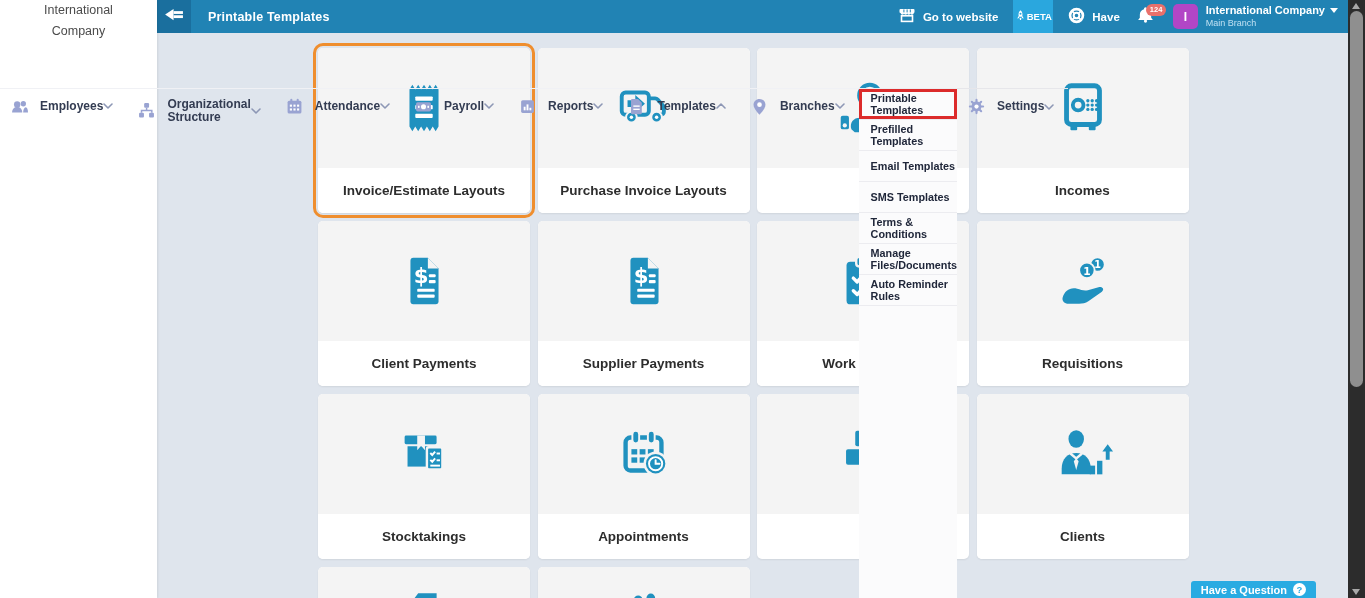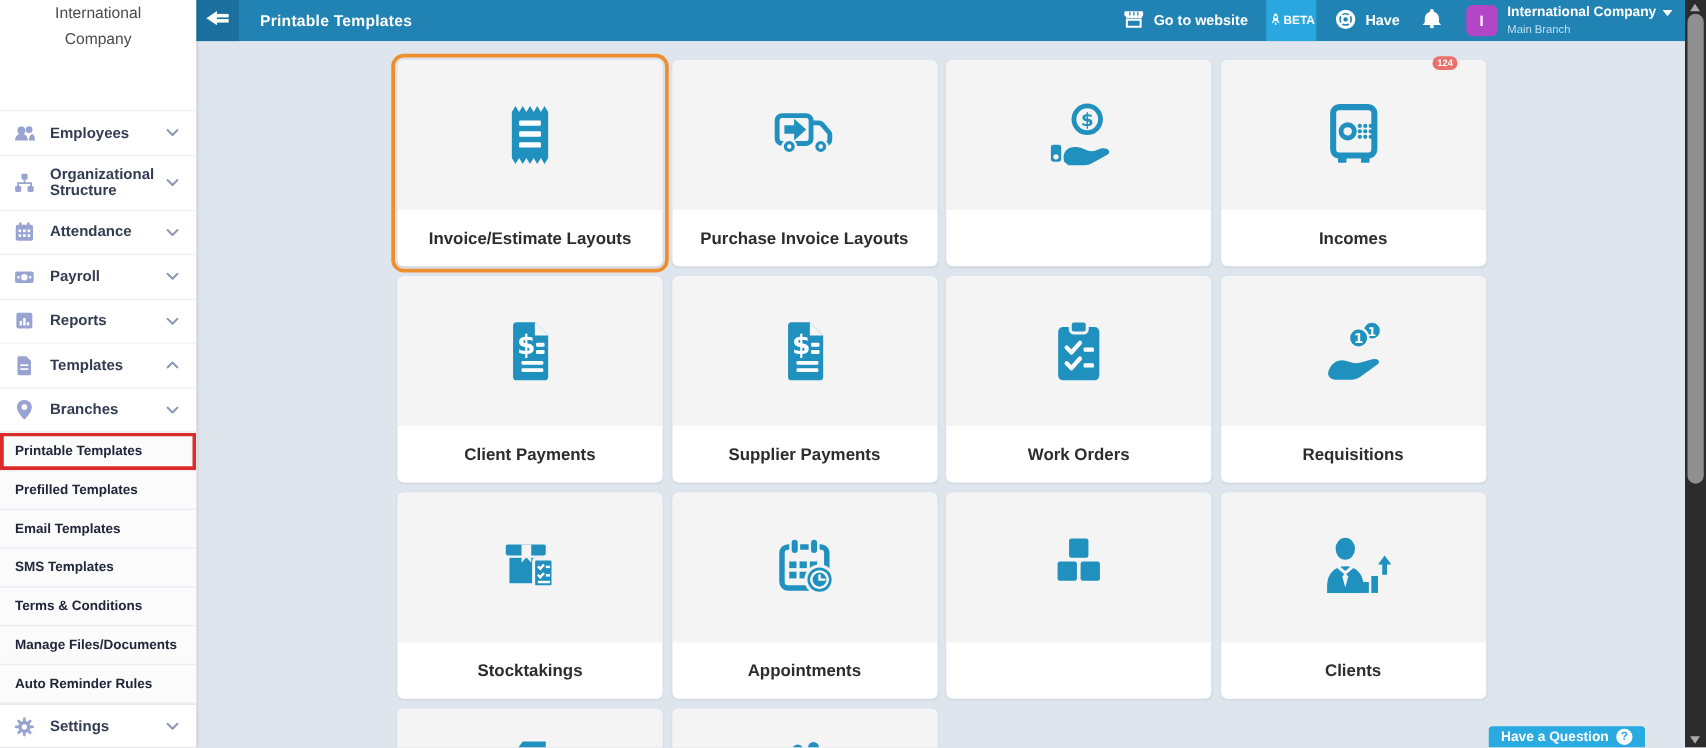--- a/index.html
+++ b/index.html
@@ -1,21 +1,21 @@
 <!DOCTYPE html>
 <html><head>
 <meta charset="utf-8">
 <style>
   html,body{margin:0;padding:0;}
   body{width:1365px;height:598px;overflow:hidden;font-family:"Liberation Sans",sans-serif;background:#dfe5ed;}
   #app{display:flex;width:1365px;height:598px;}
   
   #sidebar{width:157px;min-width:157px;background:#fff;display:flex;flex-direction:column;box-shadow:1px 0 2px rgba(0,0,0,.08);z-index:5;}
   #logo{height:88px;box-sizing:border-box;text-align:center;color:#4b4b4b;font-size:12.5px;line-height:21px;}
-  #side-menu{flex:1;display:flex;flex-direction:column;}
+  #side-menu{flex:1;display:flex;flex-direction:row;}
   .side-item{height:35.5px;box-sizing:border-box;border-top:1px solid #f0f1f5;display:flex;align-items:center;padding:0 10px 0 10px;cursor:pointer;}
   .side-item.tall{height:44px;}
   .s-icon{width:19px;display:flex;justify-content:center;align-items:center;}
   .s-label{flex:1;margin-left:11px;font-size:12px;font-weight:600;color:#333c52;line-height:13px;}
   .s-chev{margin-right:4px;display:flex;align-items:center;}
   .sub-list{background:#fbfbfc;border-top:1px solid #ececf0;}
   .sub-item{height:31px;box-sizing:border-box;border-bottom:1px solid #ececf0;display:flex;align-items:center;padding-left:12px;cursor:pointer;}
   .sub-item span{font-size:10.8px;font-weight:700;color:#20273a;}
   .sub-item.highlighted{box-shadow:inset 0 0 0 3px #dc2b2b;}
   .side-item.settings{border-top:1px solid #e6e6ea;height:36px;flex:1;align-items:center;}
@@ -23,21 +23,21 @@
   #main{flex:1;display:flex;flex-direction:column;position:relative;min-width:0;}
   #topbar{height:33px;min-height:33px;background:#2183b4;display:flex;align-items:center;color:#fff;}
   #collapse-btn{width:34px;height:33px;background:#1a6f9e;display:flex;align-items:center;justify-content:center;cursor:pointer;}
   #page-title{margin-left:17px;font-size:12.5px;font-weight:700;letter-spacing:.2px;}
   #topbar-right{margin-left:auto;display:flex;align-items:center;height:100%;padding-right:10px;}
   .tb-item{display:flex;align-items:center;gap:7px;font-size:11.5px;font-weight:600;cursor:pointer;}
   #goto{margin-right:15px;}
   #beta{width:40px;height:100%;background:#2aa7de;display:flex;flex-direction:row;align-items:center;justify-content:center;gap:1px;font-size:9.5px;font-weight:700;cursor:pointer;}
   #help{margin-left:15px;}
   #bell{margin-left:17px;position:relative;cursor:pointer;}
-  #bell-badge{position:absolute;top:-2px;left:9px;background:#e9706b;color:#fff;font-size:7.5px;font-weight:700;padding:2px 4px;border-radius:7px;line-height:1;margin-top:41px;}
+  #bell-badge{position:absolute;top:-2px;left:9px;background:#e9706b;color:#fff;font-size:7.5px;font-weight:700;padding:2px 4px;border-radius:7px;line-height:1;}
   #avatar{margin-left:19px;width:25px;height:25px;border-radius:5px;background:#b246c6;color:#fff;font-size:12px;font-weight:700;display:flex;align-items:center;justify-content:center;cursor:pointer;}
   #company{margin-left:8px;cursor:pointer;line-height:1.25;}
   #company-name{font-size:11px;font-weight:700;display:flex;align-items:center;gap:5px;}
   #branch-name{font-size:9px;color:#bfe0f2;}
   .caret-down{width:0;height:0;border-left:4px solid transparent;border-right:4px solid transparent;border-top:5px solid #fff;display:inline-block;}
   
   #content{flex:1;overflow:hidden;background:#dfe5ed;}
   #grid{display:grid;grid-template-columns:repeat(4,212px);gap:8px 7.5px;width:869px;margin:15px auto 0;}
   .card{height:165px;border-radius:5px;overflow:hidden;box-shadow:0 1px 2px rgba(0,0,0,.07);cursor:pointer;background:#fff;}
   .card-icon{height:120px;background:#f4f4f4;display:flex;align-items:center;justify-content:center;}

